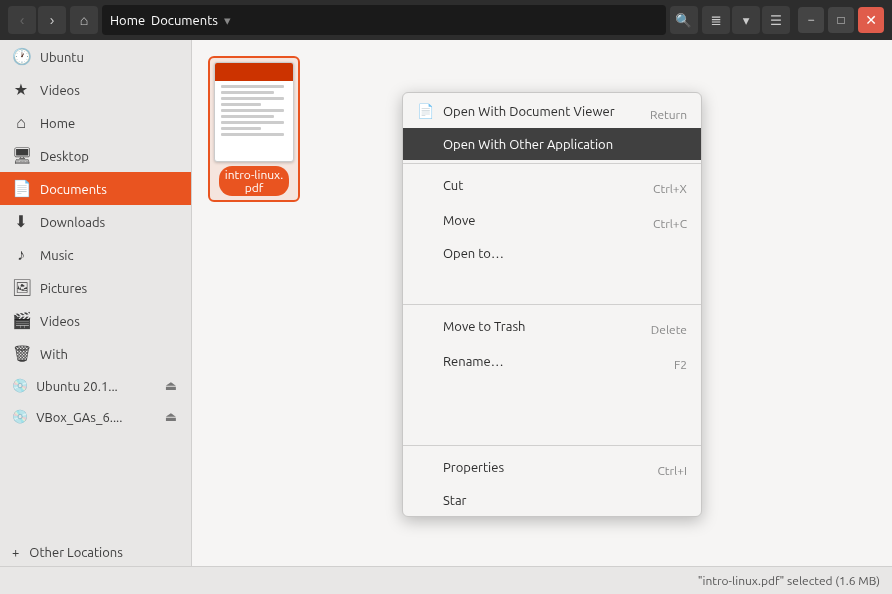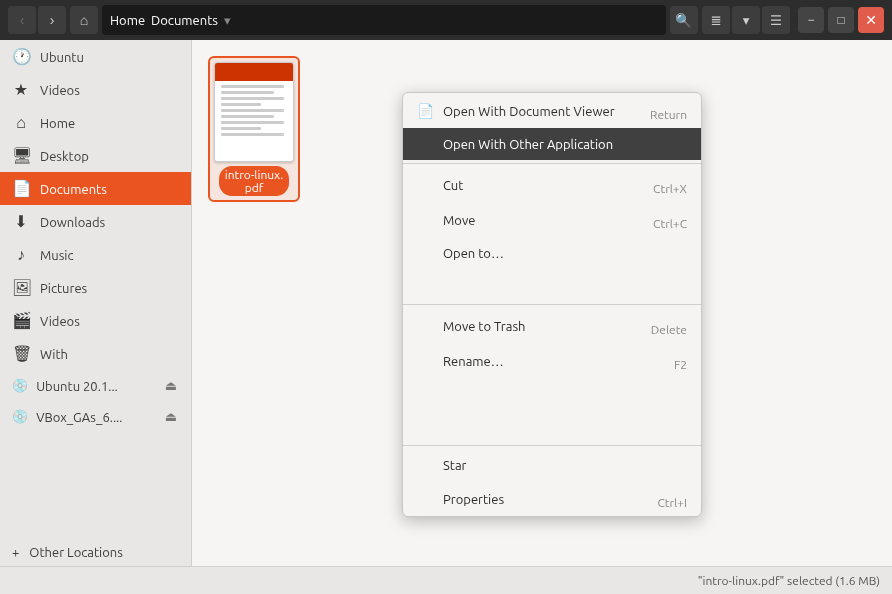--- a/index.html
+++ b/index.html
@@ -498,27 +498,27 @@
         <span class="ctx-icon"></span>
         <span class="ctx-shortcut"></span>
       </div>
       <div class="ctx-item">
         <span class="ctx-icon"></span>
         <span class="ctx-shortcut"></span>
       </div>
       <div class="ctx-separator"></div>
       <div class="ctx-item">
         <span class="ctx-icon"></span>
+        <span class="ctx-label">Properties</span>
+        <span class="ctx-shortcut">Ctrl+I</span>
+      </div>
+      <div class="ctx-item">
+        <span class="ctx-icon"></span>
         <span class="ctx-label">Star</span>
         <span class="ctx-shortcut"></span>
-      </div>
-      <div class="ctx-item">
-        <span class="ctx-icon"></span>
-        <span class="ctx-label">Properties</span>
-        <span class="ctx-shortcut">Ctrl+I</span>
       </div>
     </div>
 
   </div>
 </div>
 
 <div class="statusbar">
   <span>"intro-linux.pdf" selected (1.6 MB)</span>
 </div>
 

